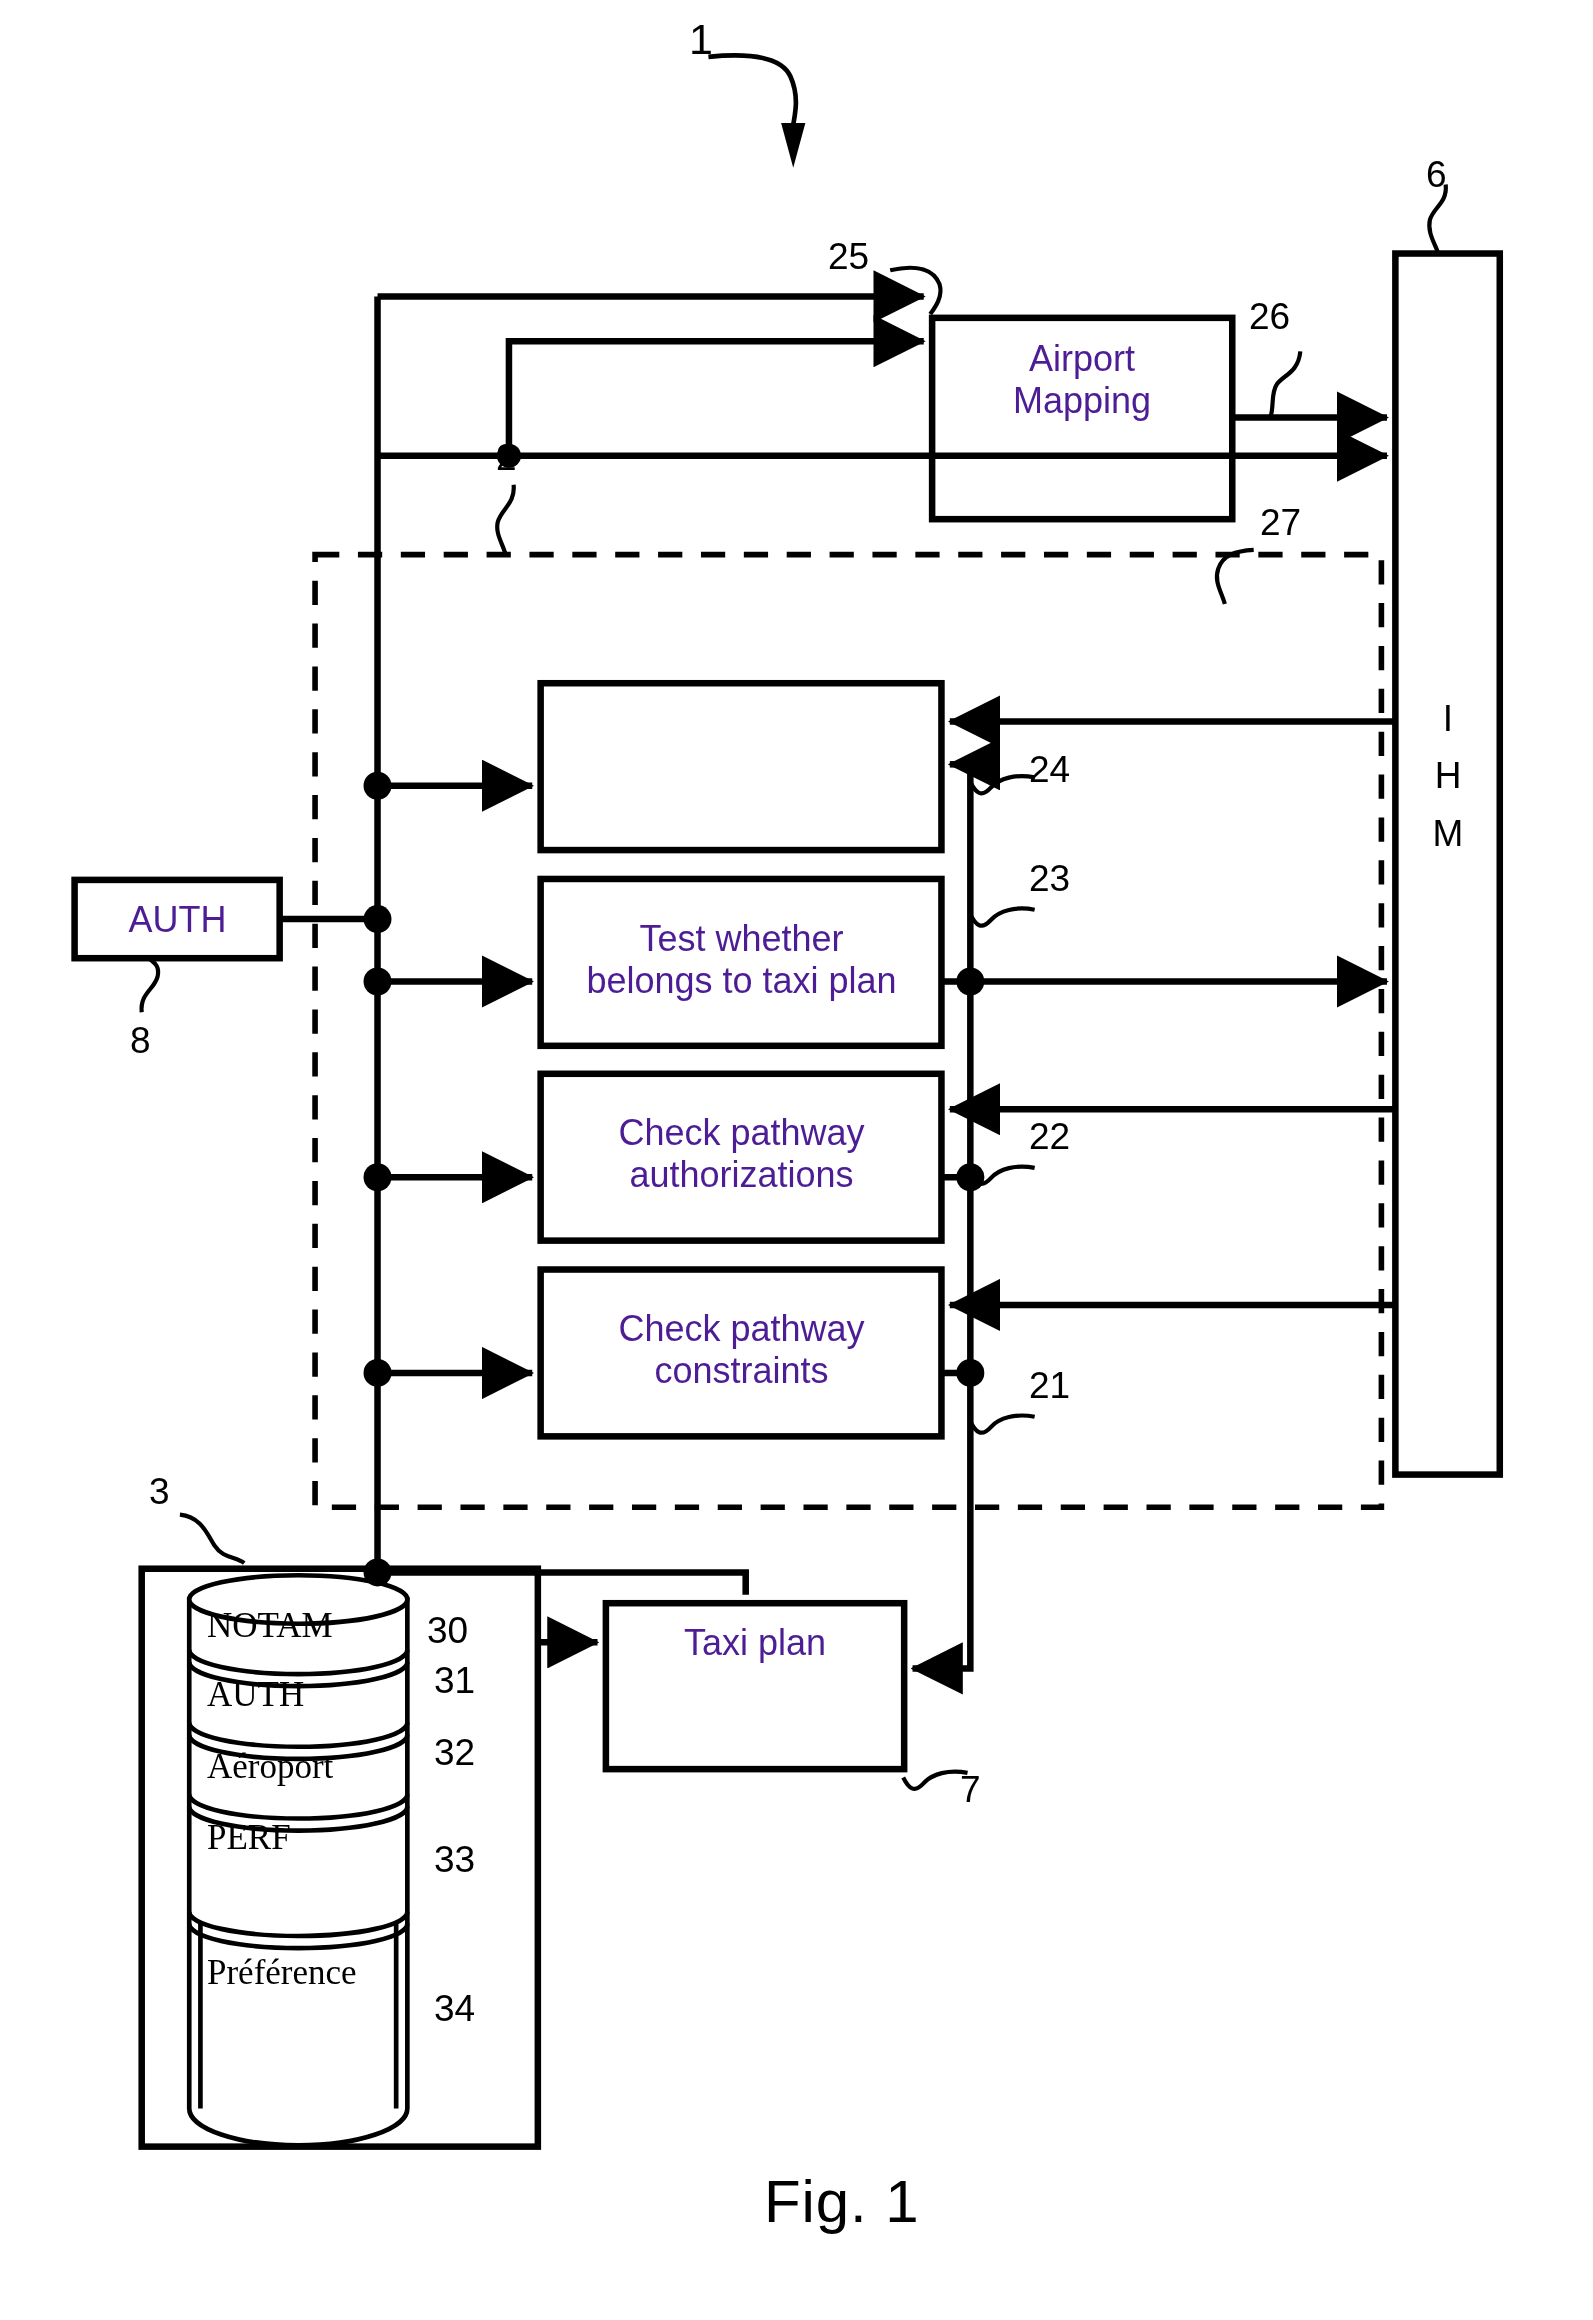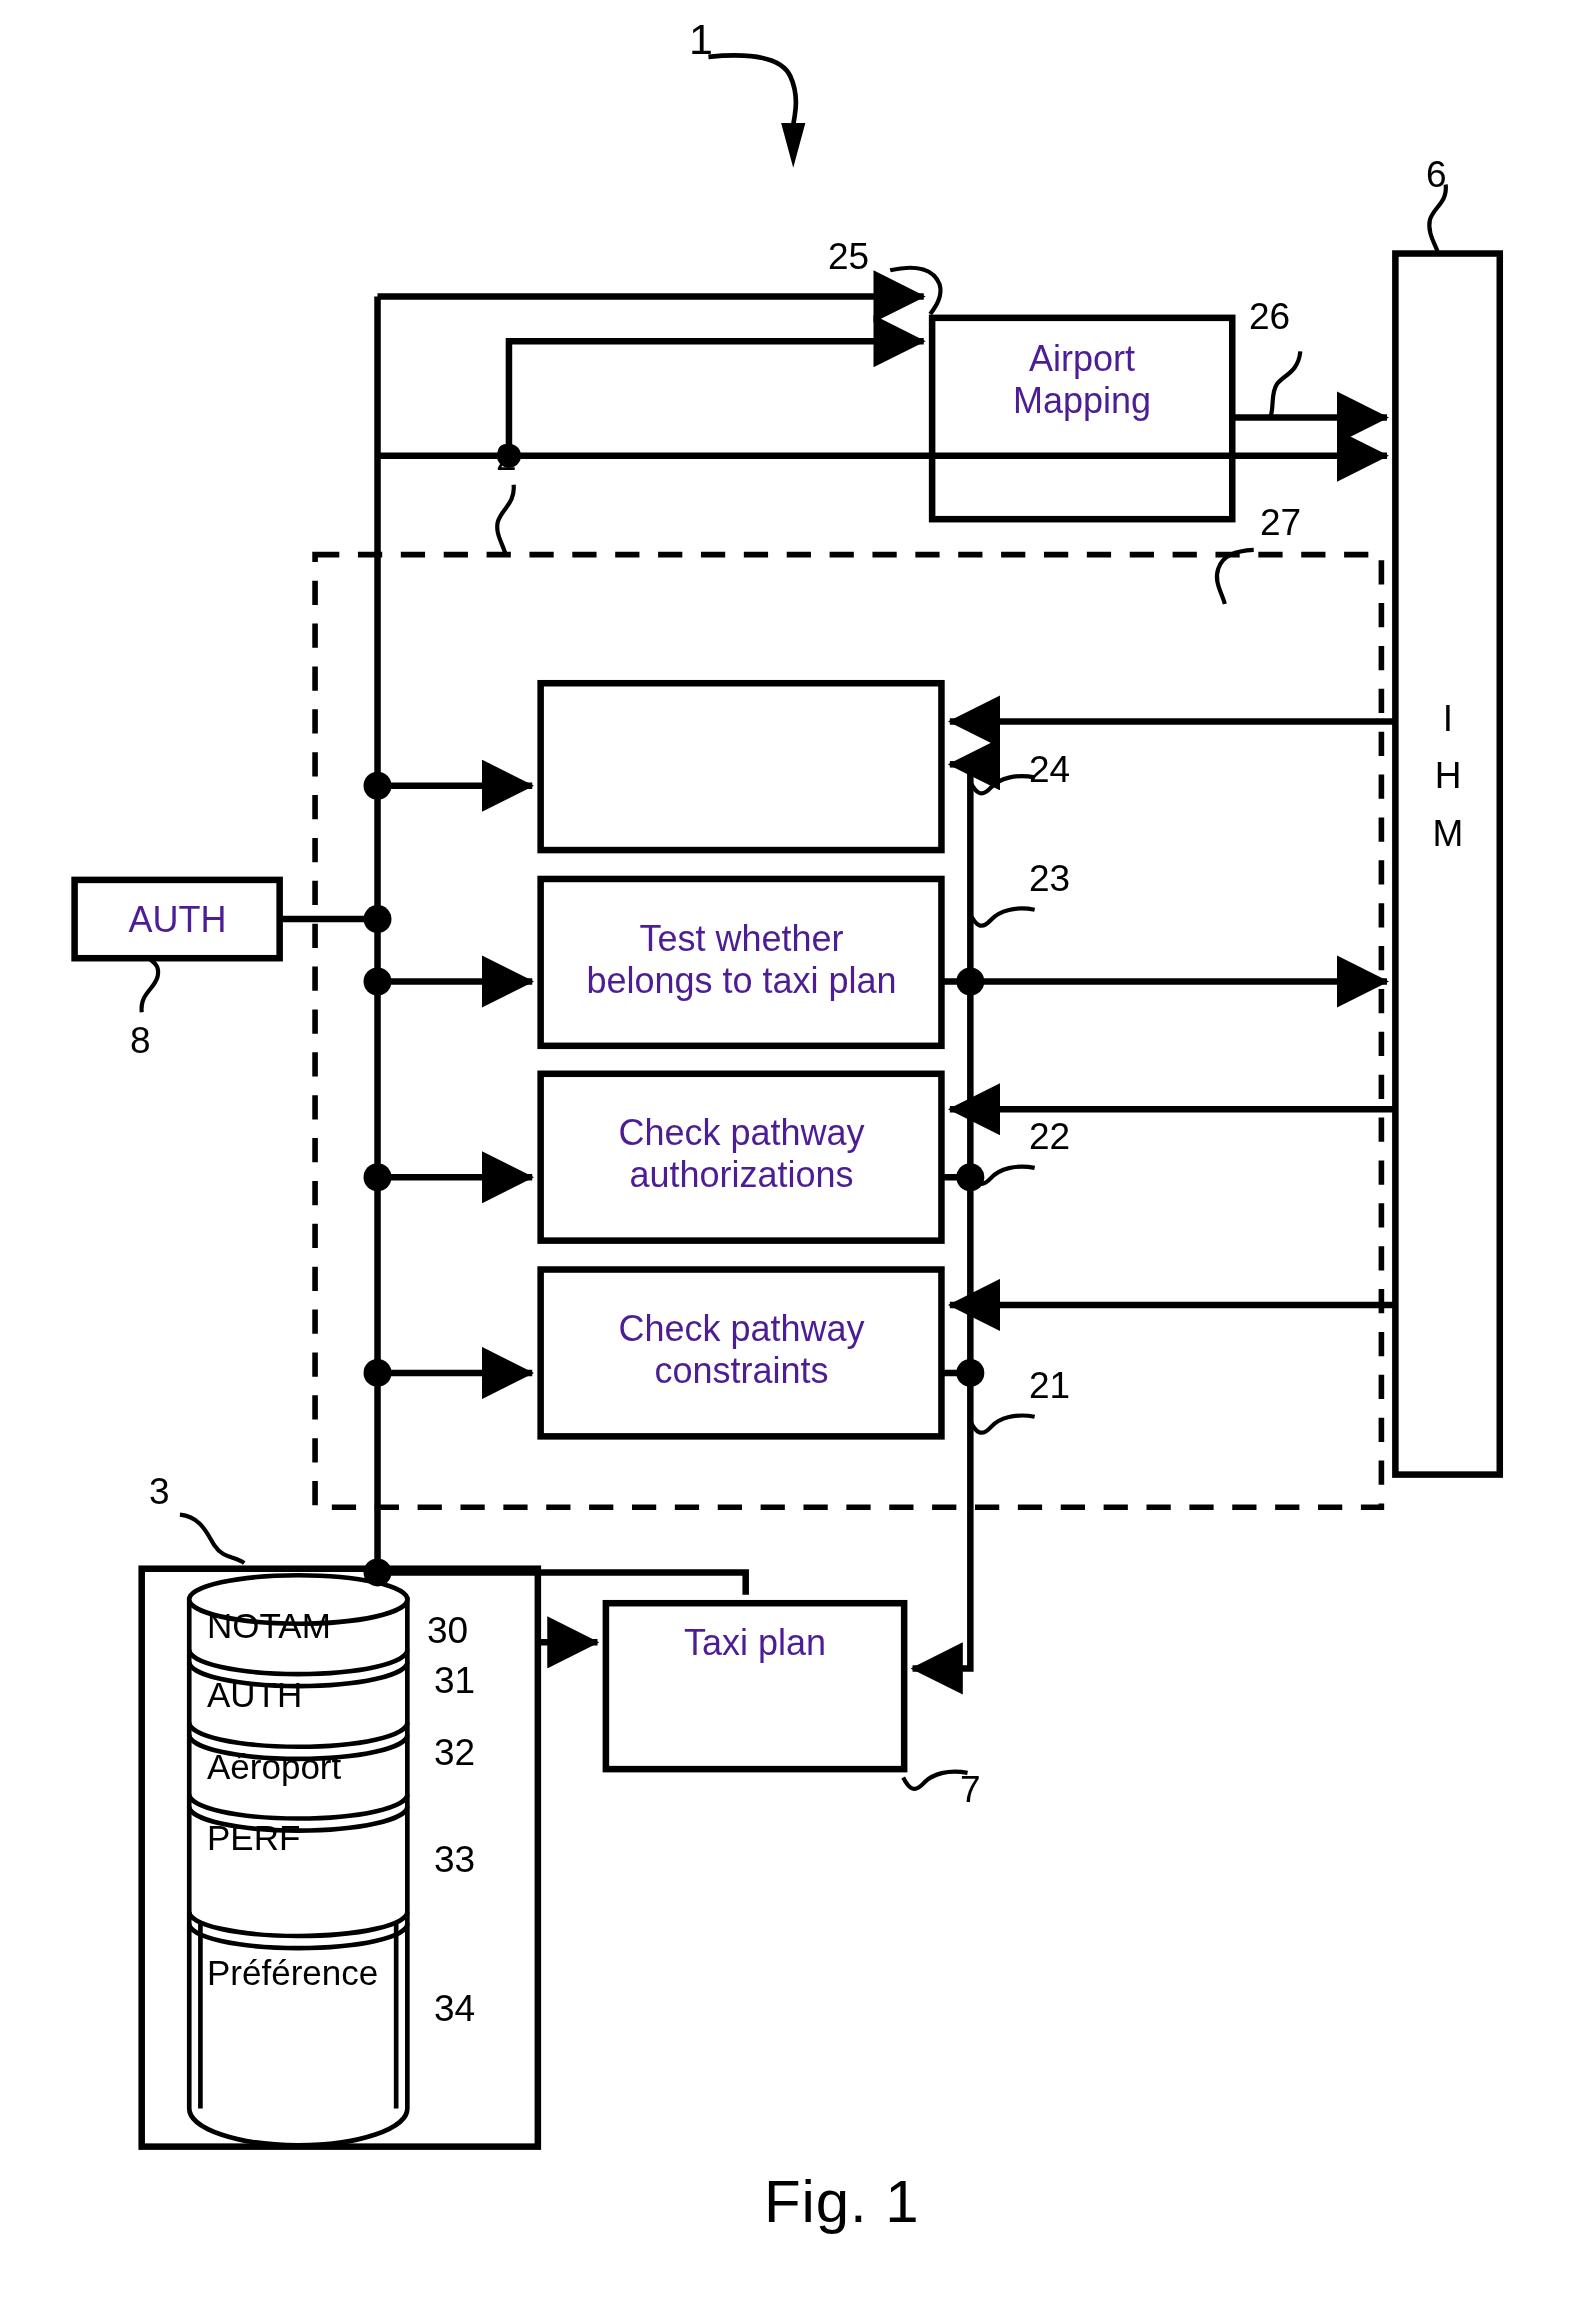--- a/index.html
+++ b/index.html
@@ -5,21 +5,21 @@
   html,body{margin:0;padding:0;background:#ffffff;}
   body{width:1593px;height:2320px;position:relative;overflow:hidden;
        font-family:"Liberation Sans",sans-serif;color:#000;}
   #figure{position:absolute;left:0;top:0;width:1593px;height:2320px;}
   svg#canvas{position:absolute;left:0;top:0;width:1593px;height:2320px;}
   .lbl{position:absolute;font-family:"Liberation Sans",sans-serif;
        font-size:37px;color:#000;white-space:nowrap;line-height:1;}
   .boxtext{position:absolute;text-align:center;font-size:36px;
            line-height:1.18;color:#4c1d95;white-space:pre-line;}
   .figcap{position:absolute;font-size:60px;letter-spacing:0.9px;}
-  .dbtext{position:absolute;font-size:35px;white-space:nowrap;}
+  .dbtext{position:absolute;font-size:35px;white-space:nowrap;font-family:Liberation Serif, serif;}
   .ihmtext{position:absolute;font-size:37px;text-align:center;line-height:1.55;}
 </style>
 </head>
 <body>
 
 <div id="figure">
 
   <svg id="canvas" viewBox="0 0 1709 2489">
     <defs>
       <marker id="arrow" markerWidth="9" markerHeight="9" refX="8.6" refY="4.5" orient="auto" markerUnits="strokeWidth">

